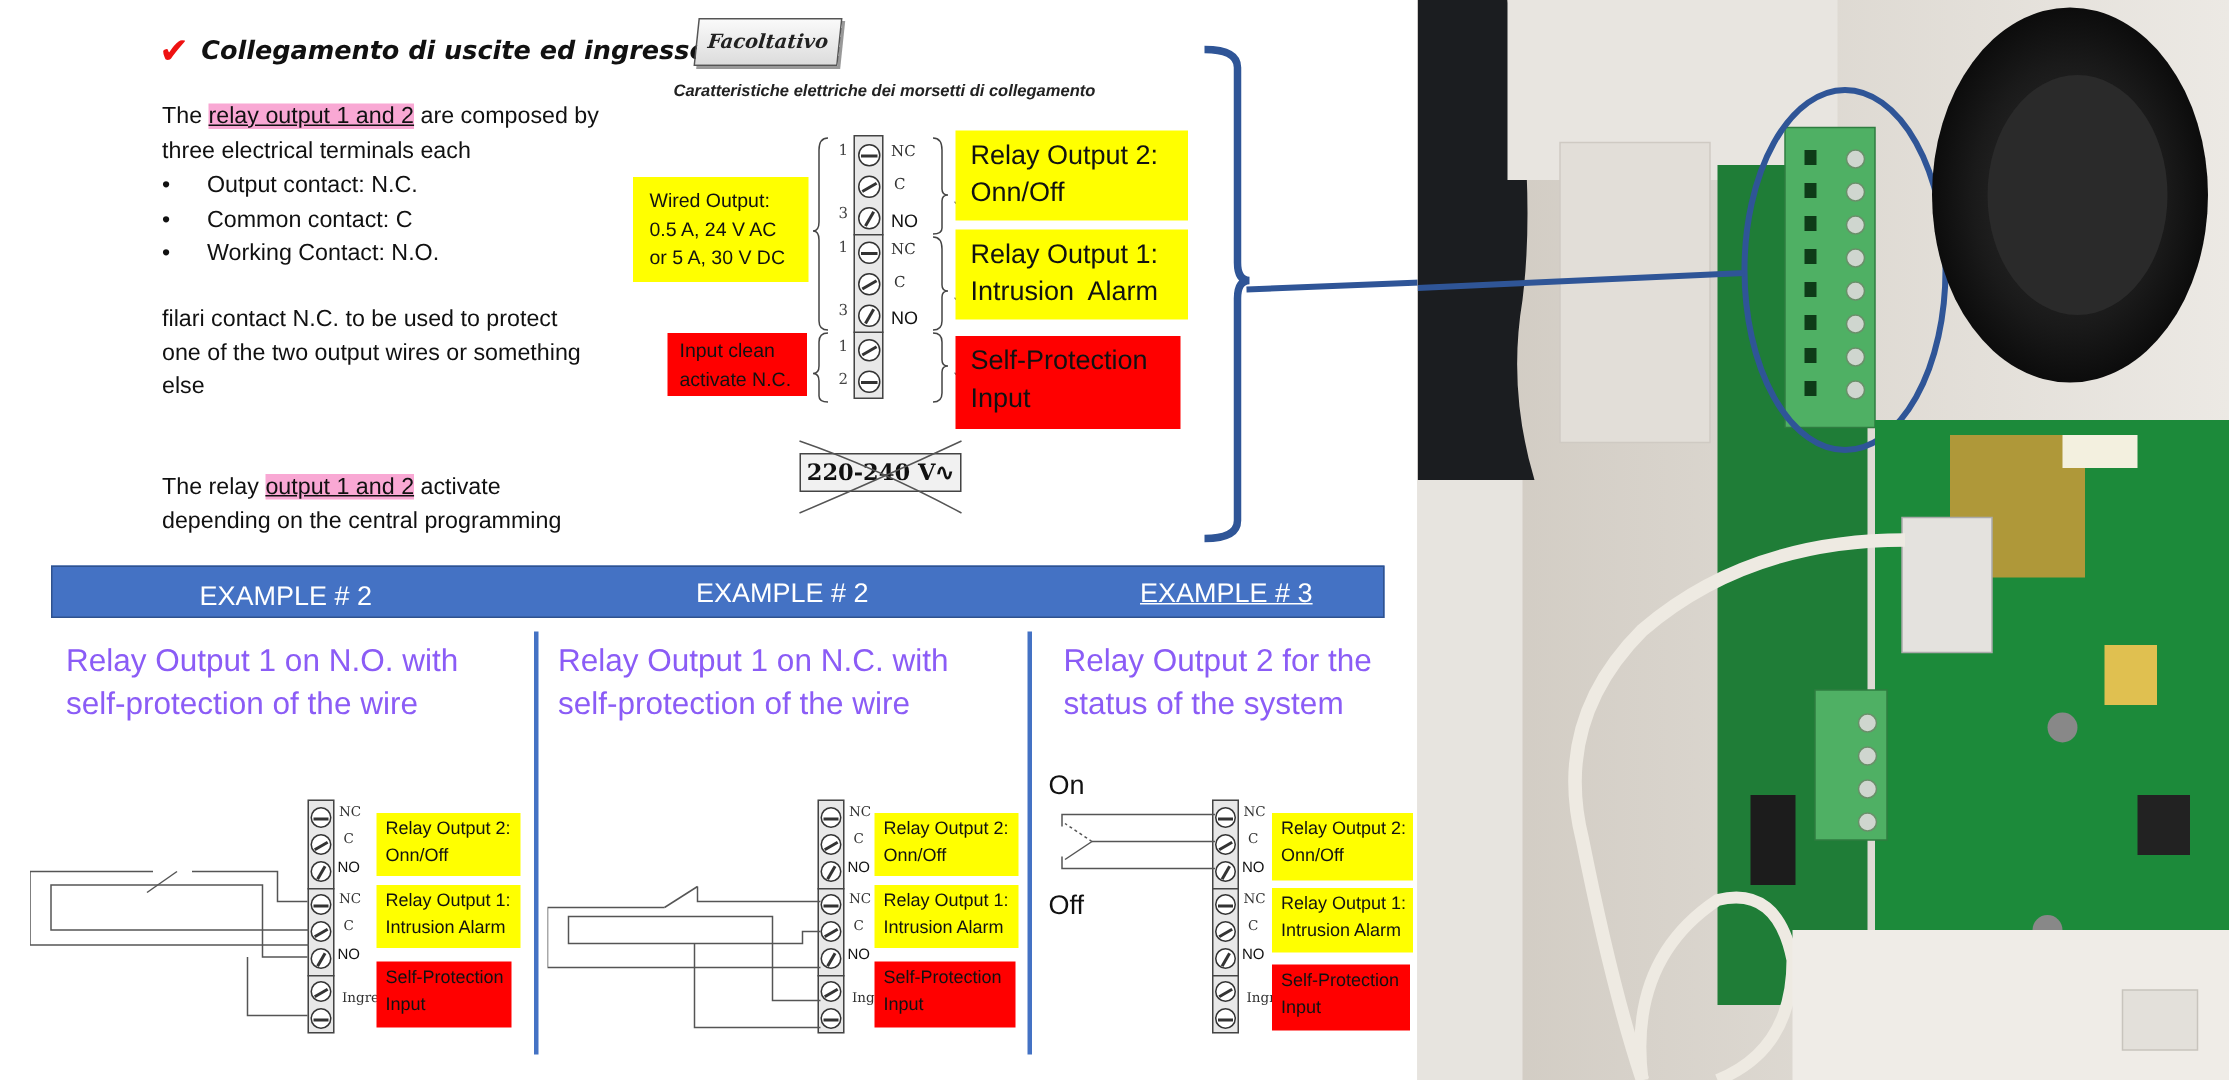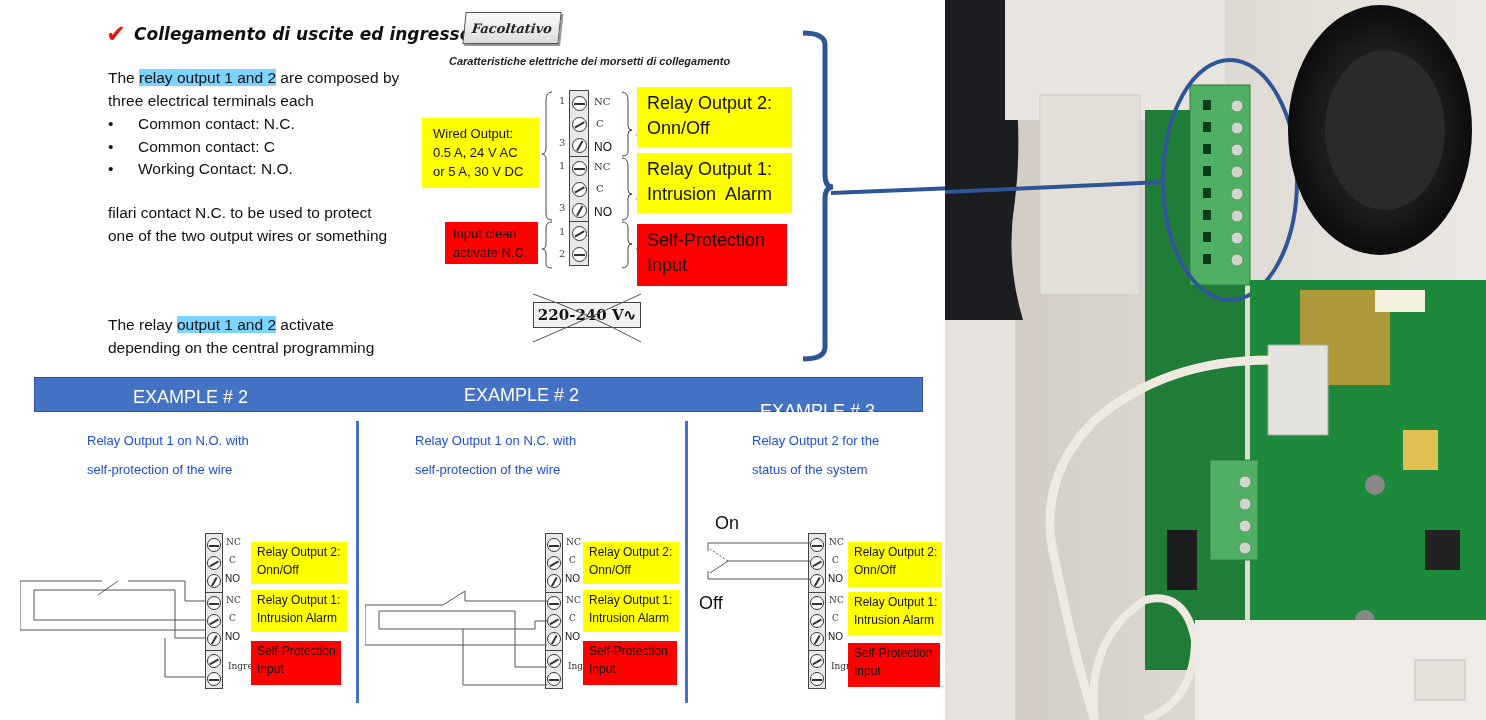--- a/index.html
+++ b/index.html
@@ -8,21 +8,21 @@
   .abs { position: absolute; }
 
   
   .title { left: 106px; top: 22px; font-family: "DejaVu Sans", sans-serif; font-style: italic; font-weight: bold; font-size: 17px; color: #111; display: flex; align-items: center; gap: 8px; }
   .check { color: #e11; font-size: 24px; font-style: normal; line-height: 1; }
   .facolt { left: 464px; top: 12px; width: 96px; height: 32px; border: 1px solid #555; background: linear-gradient(#fafafa,#dcdcdc); transform: skewX(-6deg); font-family: "DejaVu Serif", serif; font-style: italic; font-weight: bold; font-size: 13px; color: #222; display: flex; align-items: center; justify-content: center; box-shadow: 2px 2px 0 #999; }
   .caption { left: 449px; top: 55px; font-style: italic; font-weight: bold; font-size: 11px; color: #222; }
 
   
   .para { left: 108px; font-size: 15.5px; line-height: 22.5px; color: #111; }
-  .hl-y { background: #7dd3fc; }
+  .hl-y { background: #f9a8d4; text-decoration: underline; }
   .hl-r { background: #ff0000; }
   .bullets { left: 108px; top: 113px; font-size: 15.5px; line-height: 22.5px; list-style: none; }
   .bullets li { display: flex; }
   .bullets li .dot { width: 30px; }
 
   
   .box-y { background: #ffff00; color: #111; }
   .box-r { background: #ff0000; color: #111; }
   .wired { left: 422px; top: 118px; width: 117px; height: 70px; font-size: 13px; line-height: 19px; padding: 6px 0 0 11px; }
   .inclean { left: 445px; top: 222px; width: 93px; height: 42px; font-size: 13px; line-height: 19px; padding: 2px 0 0 8px; }
@@ -39,21 +39,21 @@
   .screw.slant::after { transform: rotate(-30deg); }
   .tlabel { font-family: "DejaVu Serif", serif; font-size: 10px; color: #333; position: absolute; }
   .num { font-family: "DejaVu Serif", serif; font-size: 10px; color: #444; position: absolute; }
 
   
   .volt { left: 533px; top: 302px; width: 108px; height: 26px; border: 1px solid #444; background: #f1f1f1; font-family: "DejaVu Serif", serif; font-weight: bold; font-size: 15px; display: flex; align-items: center; justify-content: center; }
 
   
   .band { left: 34px; top: 377px; width: 889px; height: 35px; background: #4472c4; border: 1px solid #2f528f; }
   .exlbl { color: #fff; font-size: 18px; position: absolute; }
-  .exdesc { font-size: 13px; line-height: 29px; color: #1d4ed8; margin-left: 43px; }
+  .exdesc { font-size: 21px; line-height: 29px; color: #8b5cf6; }
   .vsep { width: 3px; background: #4472c4; }
 
   .small-y { font-size: 12px; line-height: 18px; padding: 1px 0 0 6px; }
   .onoff { font-size: 18px; color: #111; }
 
   
   .photo { left: 945px; top: 0; width: 541px; height: 720px; overflow: hidden; background: #d9d4cc; }
 </style>
 </head>
 <body>
@@ -65,34 +65,35 @@
 <div class="abs facolt">Facoltativo</div>
 <div class="abs caption">Caratteristiche elettriche dei morsetti di collegamento</div>
 
 <div class="abs para" style="top:67px;">
   <div><span>The </span><span class="hl-y">relay output 1 and 2</span><span> are composed by</span></div>
   <div>three electrical terminals each</div>
 </div>
 <ul class="abs bullets">
   <li>
       <span class="dot">•</span>
-      <span style="padding-left:0">Common contact: N.C.</span>
+      <span style="padding-left:0">Output contact: N.C.</span>
     </li>
   <li>
       <span class="dot">•</span>
       <span>Common contact: C</span>
     </li>
   <li>
       <span class="dot">•</span>
       <span>Working Contact: N.O.</span>
     </li>
 </ul>
 <div class="abs para" style="top:202px;">
   <div>filari contact N.C. to be used to protect</div>
   <div>one of the two output wires or something</div>
+  <div>else</div>
 </div>
 <div class="abs para" style="top:314px;">
   <div><span>The relay </span><span class="hl-y">output 1 and 2</span><span> activate</span></div>
   <div>depending on the central programming</div>
 </div>
 
 <div class="abs box-y wired">
   <div>Wired Output:</div>
   <div>0.5 A, 24 V AC</div>
   <div>or 5 A, 30 V DC</div>
@@ -161,21 +162,21 @@
 </svg>
 
 <svg class="abs" style="left:795px;top:25px;" width="160" height="345">
   <path d="M8 8 Q30 8 30 20 L30 150 Q30 162 38 162 Q30 162 30 174 L30 322 Q30 334 8 334" fill="none" stroke="#2f5597" stroke-width="5"></path>
   <line x1="36" y1="168" x2="160" y2="163" stroke="#2f5597" stroke-width="4"></line>
 </svg>
 
 <div class="abs band">
   <span class="exlbl" style="left:98px;top:9px;">EXAMPLE # 2</span>
   <span class="exlbl" style="left:429px;top:7px;">EXAMPLE # 2</span>
-  <span class="exlbl" style="left:725px;top:23px;">EXAMPLE # 3</span>
+  <span class="exlbl" style="left:725px;top:7px;text-decoration:underline;">EXAMPLE # 3</span>
 </div>
 
 <div class="abs exdesc" style="left:44px;top:426px;">
   <div>Relay Output 1 on N.O. with</div>
   <div>self-protection of the wire</div>
 </div>
 <div class="abs vsep" style="left:356px;top:421px;height:282px;"></div>
 <div class="abs exdesc" style="left:372px;top:426px;">
   <div>Relay Output 1 on N.C. with</div>
   <div>self-protection of the wire</div>
@@ -298,21 +299,21 @@
   <div>Onn/Off</div>
 </div>
 <div class="abs box-y small-y" style="left:848px;top:592px;width:94px;height:43px;">
   <div>Relay Output 1:</div>
   <div>Intrusion Alarm</div>
 </div>
 <div class="abs box-r small-y" style="left:848px;top:643px;width:92px;height:44px;">
   <div>Self-Protection</div>
   <div>Input</div>
 </div>
-<div class="abs onoff" style="left:699px;top:513px;margin-left:16px;">On</div>
+<div class="abs onoff" style="left:699px;top:513px;">On</div>
 <div class="abs onoff" style="left:699px;top:593px;">Off</div>
 <svg class="abs" style="left:700px;top:535px;" width="112" height="45">
   <g fill="none" stroke="#555" stroke-width="1">
     <path d="M110 8 L8 8 L8 16"></path>
     <path d="M110 26 L28 26"></path>
     <path d="M28 26 L10 14" stroke-dasharray="2 2"></path>
     <path d="M28 26 L10 38"></path>
     <path d="M110 44 L8 44 L8 36"></path>
   </g>
 </svg>

